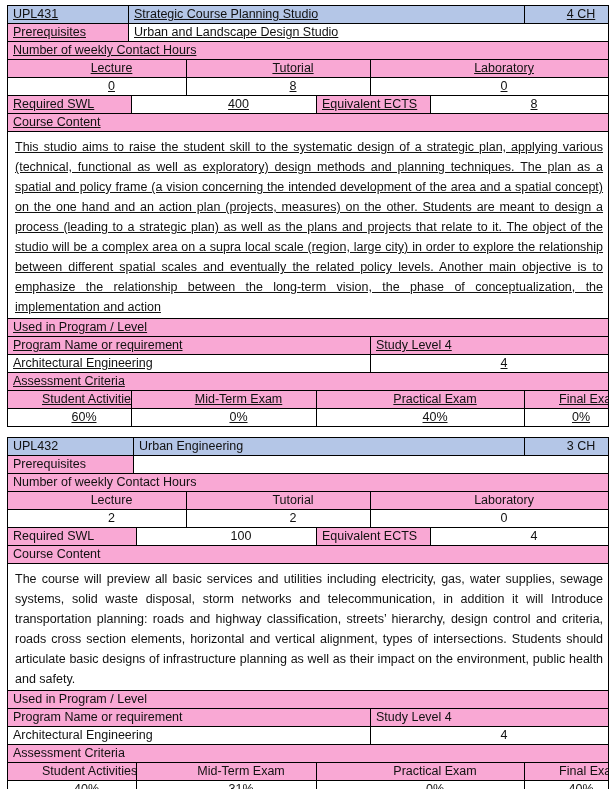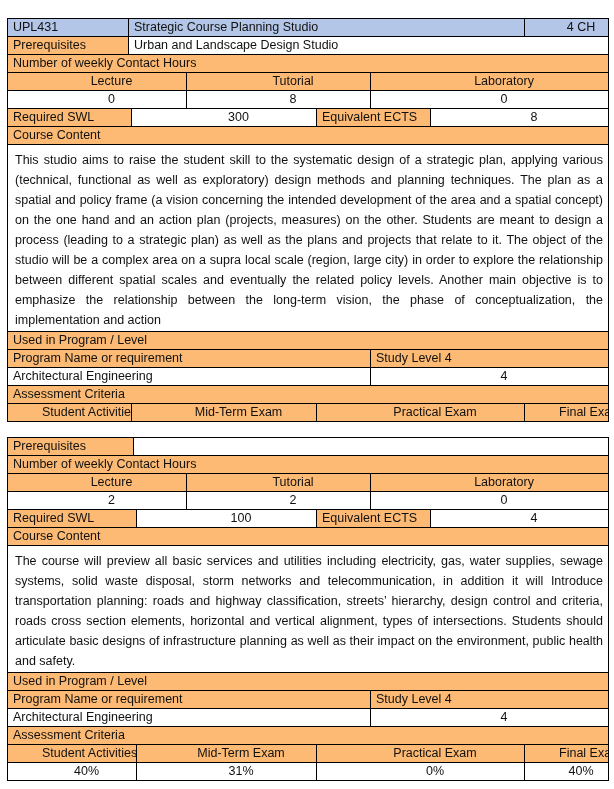--- a/index.html
+++ b/index.html
@@ -1,24 +1,24 @@
 <!DOCTYPE html>
 <html><head>
 <meta charset="utf-8">
 <style>
   html,body{margin:0;padding:0;background:#fff;}
   body{width:614px;height:789px;position:relative;font-family:"Liberation Sans",sans-serif;font-size:12.5px;color:#111;}
   table{border-collapse:collapse;position:absolute;left:7px;width:601px;table-layout:fixed;}
   td{border:1px solid #000;padding:0 5px;height:17px;line-height:17px;white-space:nowrap;overflow:hidden;}
   .blue{background:#b4c6e7;}
-  .green{background:#fdba74;}
+  .green{background:#f9a8d4;}
   .white{background:#fff;}
   .c{text-align:center;padding-left:34px;}
   .content{white-space:normal;text-align:justify;line-height:20px;padding:5px 5px 1px 7px;height:auto;}
-  #t1{top:18px;}
+  #t1{top:5px;text-decoration:underline;}
   #t2{top:437px;}
 </style>
 </head>
 <body>
 
 <table id="t1">
   <colgroup>
     <col style="width:41px">
       <col style="width:80px">
       <col style="width:3px">
@@ -48,21 +48,21 @@
     <td colspan="3" class="green c">Tutorial</td>
     <td colspan="3" class="green c">Laboratory</td>
   </tr>
   <tr>
     <td colspan="4" class="white c">0</td>
     <td colspan="3" class="white c">8</td>
     <td colspan="3" class="white c">0</td>
   </tr>
   <tr>
     <td colspan="3" class="green">Required SWL</td>
-    <td colspan="3" class="white c">300</td>
+    <td colspan="3" class="white c">400</td>
     <td colspan="2" class="green">Equivalent ECTS</td>
     <td colspan="2" class="white c">8</td>
   </tr>
   <tr>
         <td colspan="10" class="green">Course Content</td>
       </tr>
   <tr>
         <td colspan="10" class="white content">This studio aims to raise the student skill to the systematic design of a strategic plan, applying various (technical, functional as well as exploratory) design methods and planning techniques. The plan as a spatial and policy frame (a vision concerning the intended development of the area and a spatial concept) on the one hand and an action plan (projects, measures) on the other.  Students are meant to design a process (leading to a strategic plan) as well as the plans and projects that relate to it. The object of the studio will be a complex area on a supra local scale (region, large city) in order to explore the relationship between different spatial scales and eventually the related policy levels. Another main objective is to emphasize the relationship between the long-term vision, the phase of conceptualization, the implementation and action</td>
       </tr>
   <tr>
@@ -78,37 +78,48 @@
   </tr>
   <tr>
         <td colspan="10" class="green">Assessment Criteria</td>
       </tr>
   <tr>
     <td colspan="3" class="green c">Student Activities</td>
     <td colspan="3" class="green c">Mid-Term Exam</td>
     <td colspan="3" class="green c">Practical Exam</td>
     <td class="green c">Final Exam</td>
   </tr>
+  <tr>
+    <td colspan="3" class="white c">60%</td>
+    <td colspan="3" class="white c">0%</td>
+    <td colspan="3" class="white c">40%</td>
+    <td class="white c">0%</td>
+  </tr>
 </tbody>
   </table>
 
 <table id="t2">
   <colgroup>
     <col style="width:41px">
       <col style="width:85px">
       <col style="width:3px">
       <col style="width:50px">
       <col style="width:23px">
       <col style="width:107px">
       <col style="width:54px">
       <col style="width:60px">
       <col style="width:94px">
       <col style="width:84px">
   </colgroup>
   <tbody>
+      <tr>
+    <td colspan="2" class="blue">UPL432</td>
+    <td colspan="7" class="blue">Urban Engineering</td>
+    <td class="blue c">3 CH</td>
+  </tr>
   <tr>
     <td colspan="2" class="green">Prerequisites</td>
     <td colspan="8" class="white"></td>
   </tr>
   <tr>
         <td colspan="10" class="green">Number of weekly Contact Hours</td>
       </tr>
   <tr>
     <td colspan="4" class="green c">Lecture</td>
     <td colspan="3" class="green c">Tutorial</td>

